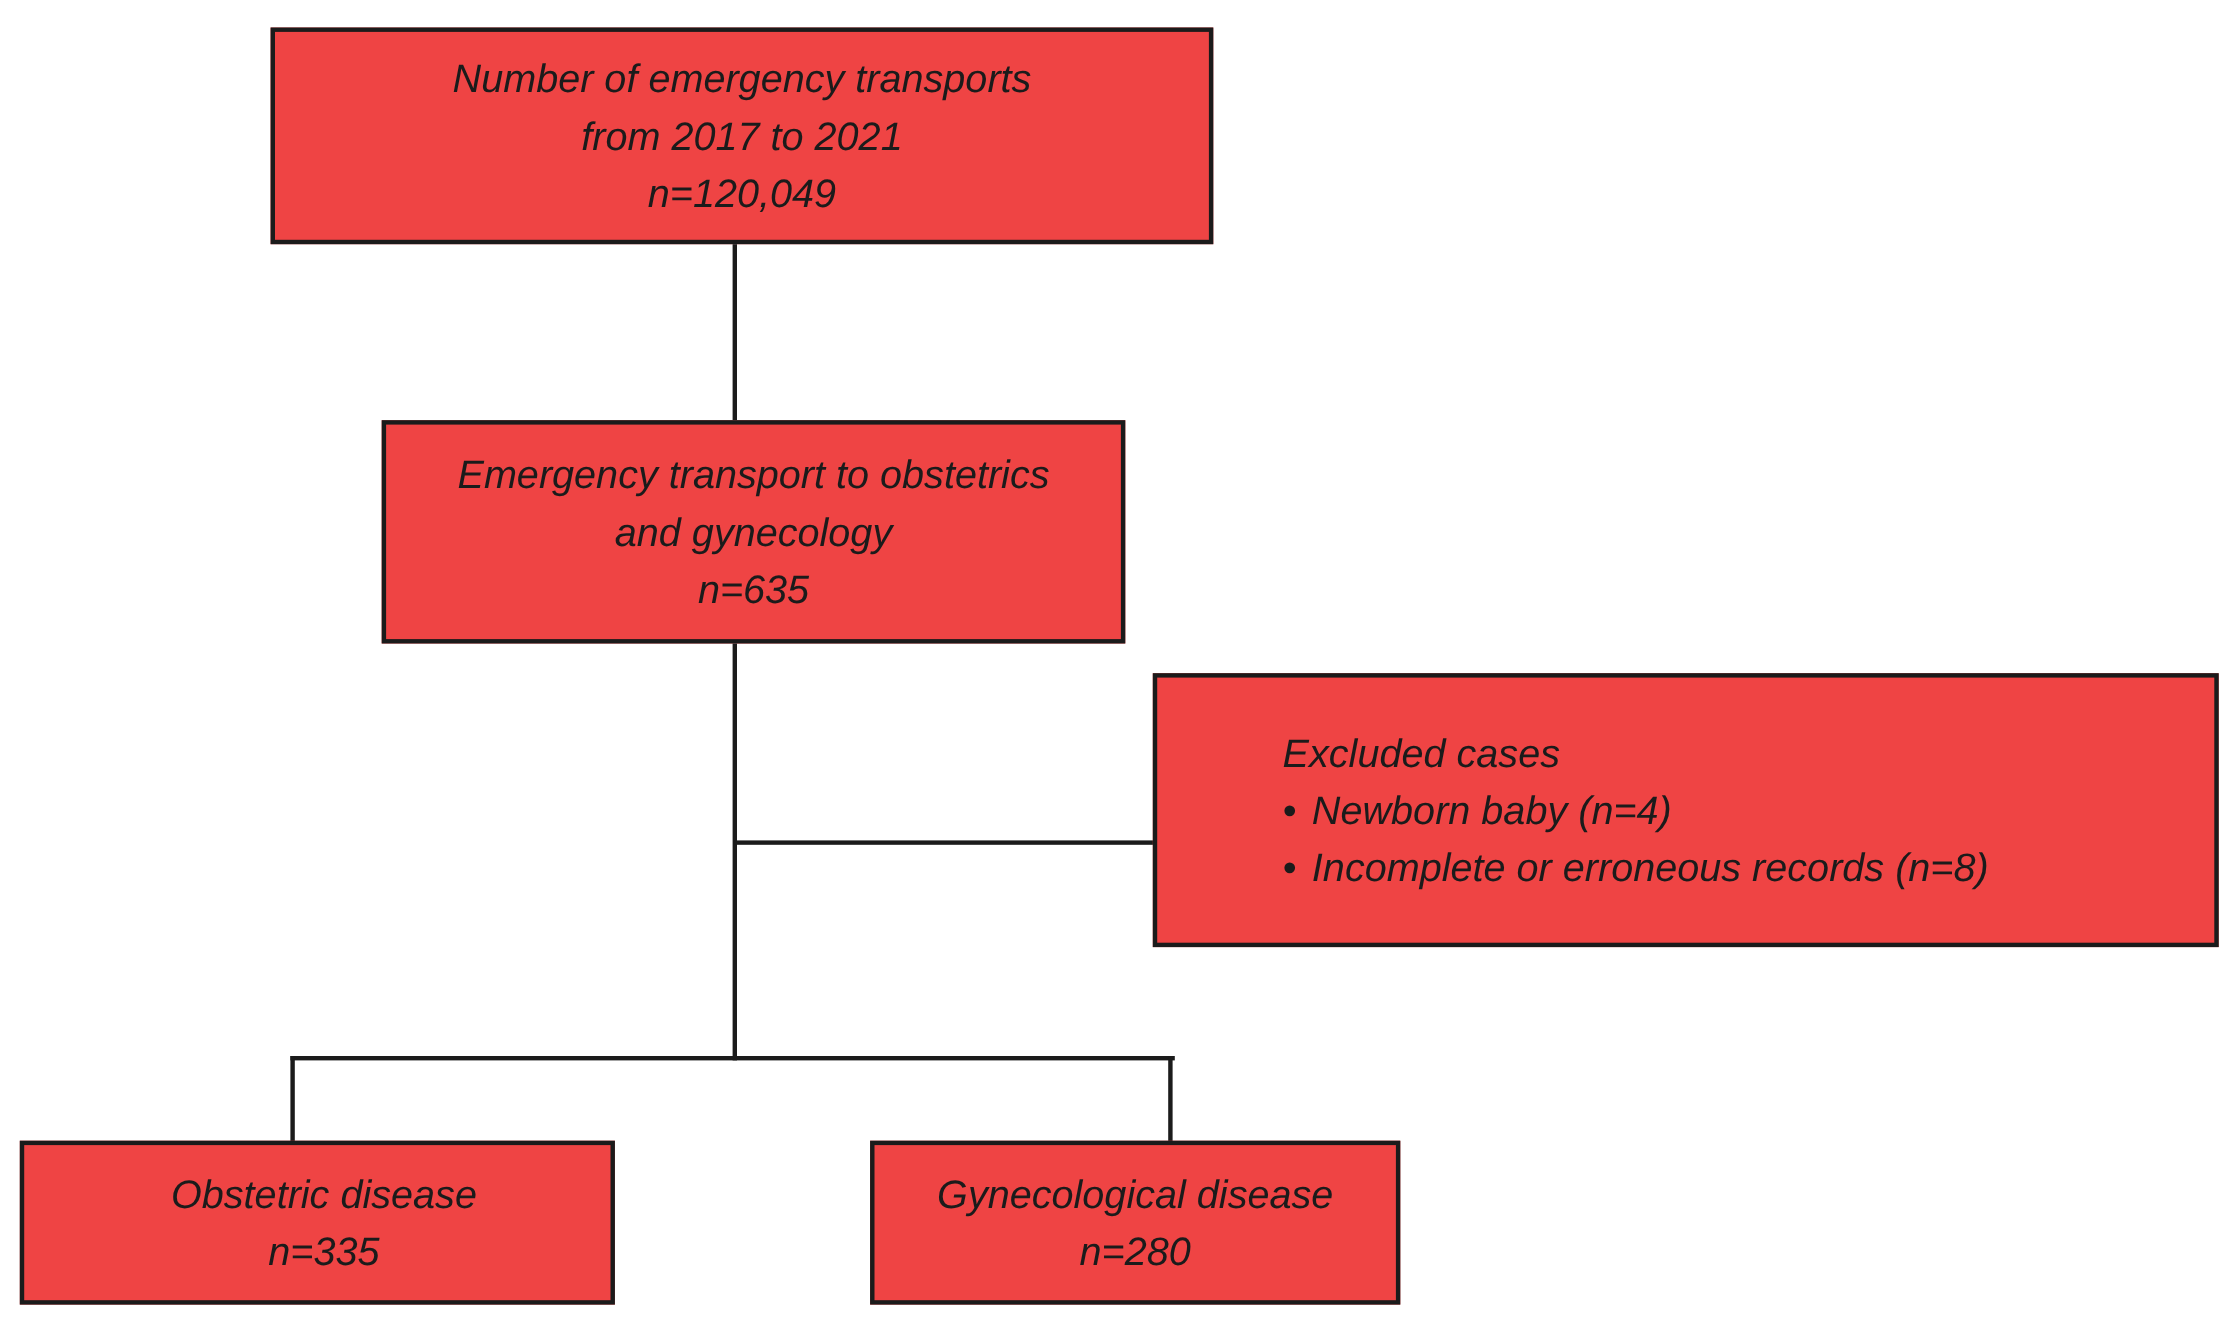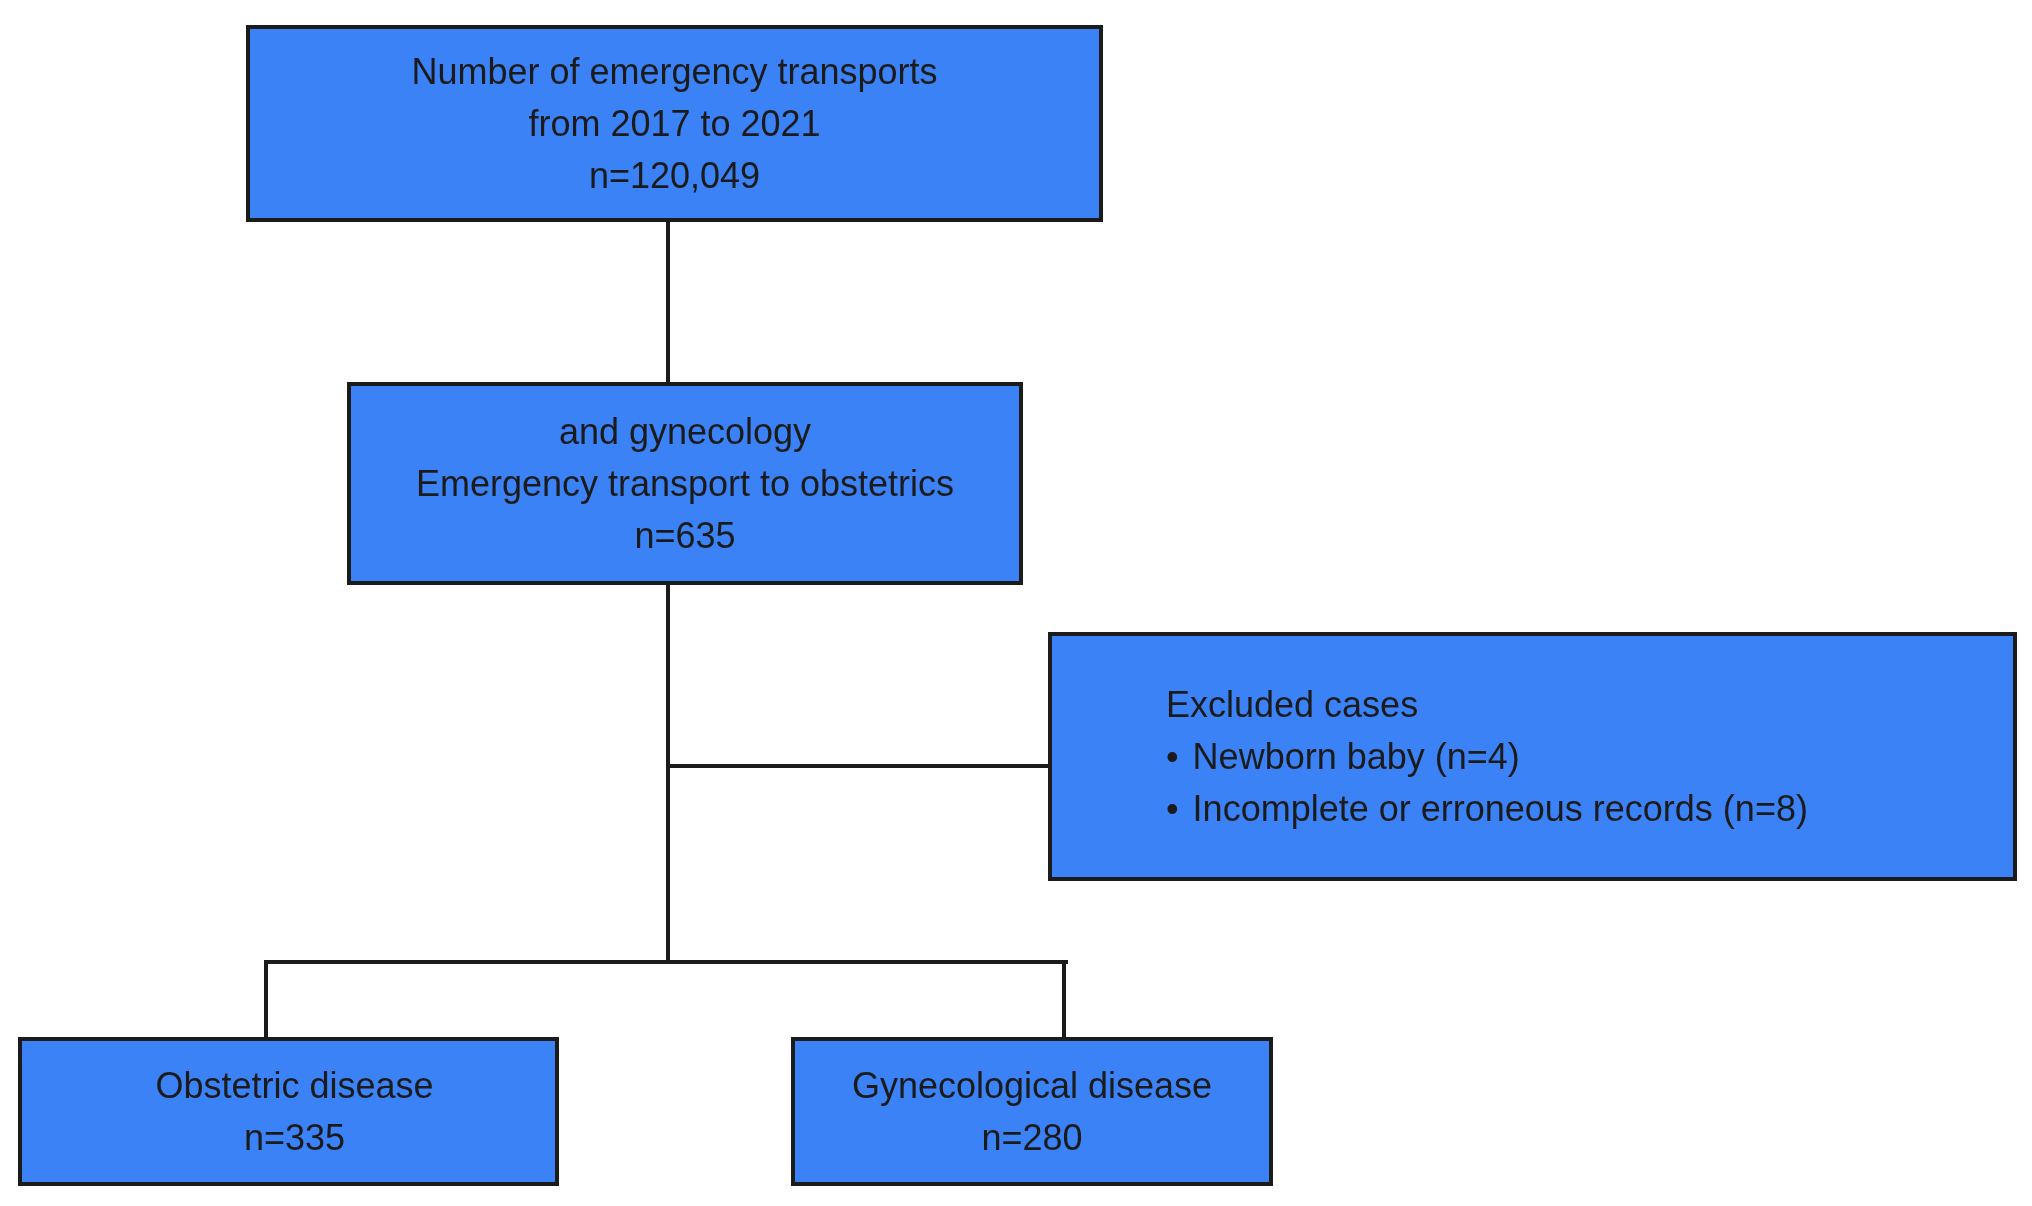--- a/index.html
+++ b/index.html
@@ -12,25 +12,26 @@
     width: 2032px;
     height: 1206px;
     background: #ffffff;
     font-family: "Liberation Sans", sans-serif;
     color: #1b1b1b;
     overflow: hidden;
   }
   .node {
     position: absolute;
     border: 4px solid #1b1b1b;
-    background: #3b82f6;
+    background: #ef4444;
     box-sizing: border-box;
     font-size: 36px;
     line-height: 52px;
     color: #1b1b1b;
+    font-style: italic;
   }
   .node.center {
     display: flex;
     flex-direction: column;
     justify-content: center;
     align-items: center;
     text-align: center;
   }
   .node.leftalign {
     display: flex;
@@ -47,43 +48,43 @@
   .bullet-line .bullet {
     display: inline-block;
     margin-right: 14px;
   }
   
   #box-total       { left: 246px;  top: 25px;   width: 857px; height: 197px; }
   #conn-v1         { left: 666px;  top: 222px;  width: 4px;   height: 160px; }
   #box-obgyn       { left: 347px;  top: 382px;  width: 676px; height: 203px; }
   #conn-v2         { left: 666px;  top: 585px;  width: 4px;   height: 379px; }
   #conn-h-excluded { left: 668px;  top: 764px;  width: 382px; height: 4px;  }
-  #box-excluded    { left: 1048px; top: 632px;  width: 969px; height: 249px; }
+  #box-excluded    { left: 1048px; top: 612px;  width: 969px; height: 249px; }
   #conn-branch     { left: 264px;  top: 960px;  width: 804px; height: 4px;  }
   #conn-drop-left  { left: 264px;  top: 960px;  width: 4px;   height: 78px; }
   #conn-drop-right { left: 1062px; top: 960px;  width: 4px;   height: 78px; }
   #box-obstetric   { left: 18px;   top: 1037px; width: 541px; height: 149px; padding-left: 12px; }
   #box-gyn         { left: 791px;  top: 1037px; width: 482px; height: 149px; }
 </style>
 </head>
 <body>
 
 <div class="canvas">
 
   <div class="node center" id="box-total">
     <div>Number of emergency transports</div>
     <div>from 2017 to 2021</div>
     <div>n=120,049</div>
   </div>
 
   <div class="connector" id="conn-v1"></div>
 
   <div class="node center" id="box-obgyn">
+    <div>Emergency transport to obstetrics</div>
     <div>and gynecology</div>
-    <div>Emergency transport to obstetrics</div>
     <div>n=635</div>
   </div>
 
   <div class="connector" id="conn-v2"></div>
 
   <div class="connector" id="conn-h-excluded"></div>
 
   <div class="node leftalign" id="box-excluded">
     <div>Excluded cases</div>
     <div class="bullet-line">

